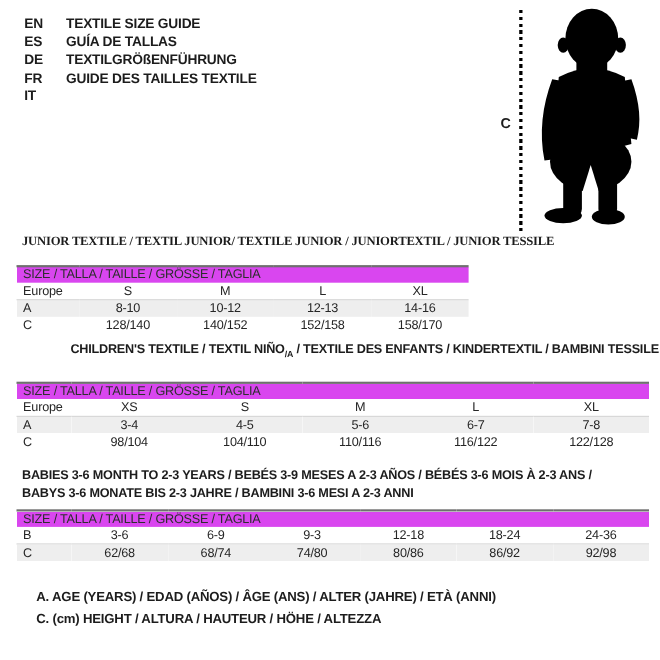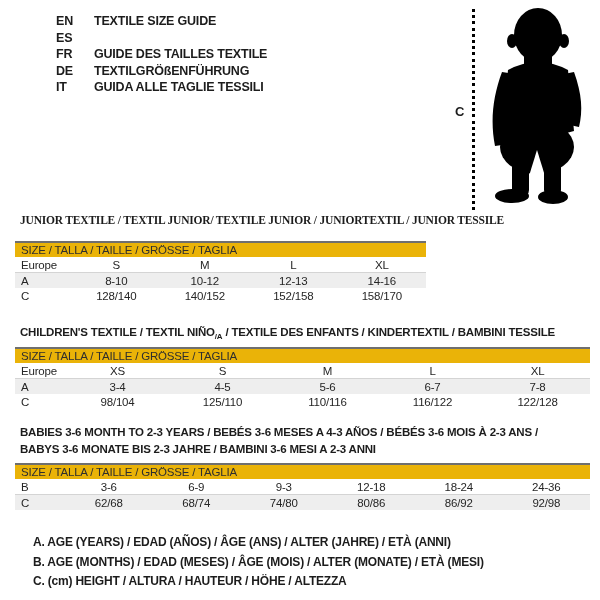--- a/index.html
+++ b/index.html
@@ -17,21 +17,21 @@
   .lang-block {
     position: absolute;
     left: 22px;
     top: 13px;
     font-weight: bold;
     font-size: 12.5px;
     line-height: 16.6px;
     letter-spacing: -0.2px;
     white-space: nowrap;
   }
-  .lang-row { display: flex; margin-left: 34px; }
+  .lang-row { display: flex; }
   .lang-code { width: 38px; }
 
   
   .figure-svg { position: absolute; left: 478px; top: 6px; }
   .dotted-line {
     position: absolute;
     left: 472px;
     top: 9px;
     width: 2.5px;
     height: 203px;
@@ -49,21 +49,21 @@
   .section-title {
     position: absolute;
     left: 20px;
     font-weight: bold;
     font-size: 11.5px;
     letter-spacing: -0.2px;
     white-space: nowrap;
   }
   .section-title sub { font-size: 8px; }
   .title-junior { top: 214px; font-family: Liberation Serif, serif; }
-  .title-children { top: 326px; }
+  .title-children { top: 312px; margin-left: 44px; }
   .title-babies { top: 424px; line-height: 16.5px; }
 
   
   .size-table {
     position: absolute;
     left: 15px;
     border-collapse: collapse;
     table-layout: fixed;
     font-size: 11.5px;
     letter-spacing: -0.2px;
@@ -76,21 +76,21 @@
     padding: 0;
     height: 15px;
     text-align: center;
     font-weight: normal;
     color: #262626;
     overflow: hidden;
     white-space: nowrap;
   }
   .size-table td.rowlabel { text-align: left; padding-left: 6px; }
   .size-table tr.theadbar td {
-    background: #eab308;
+    background: #d946ef;
     border-top: 2px solid #6f6f6f;
     text-align: left;
     padding-left: 6px;
     color: #2e2e2e;
     height: 14px;
   }
   .size-table tr.first-row td { border-bottom: 1px solid #d4d4d4; }
   .size-table tr.stripe td { background: #eeeeee; }
 
   
@@ -110,32 +110,32 @@
 
 <div class="page">
 
   <div class="lang-block">
     <div class="lang-row">
       <span class="lang-code">EN</span>
       <span class="lang-title">TEXTILE SIZE GUIDE</span>
     </div>
     <div class="lang-row">
       <span class="lang-code">ES</span>
+      <span class="lang-title">GUÍA DE TALLAS</span>
+    </div>
+    <div class="lang-row">
+      <span class="lang-code">DE</span>
+      <span class="lang-title">TEXTILGRÖßENFÜHRUNG</span>
     </div>
     <div class="lang-row">
       <span class="lang-code">FR</span>
       <span class="lang-title">GUIDE DES TAILLES TEXTILE</span>
     </div>
     <div class="lang-row">
-      <span class="lang-code">DE</span>
-      <span class="lang-title">TEXTILGRÖßENFÜHRUNG</span>
-    </div>
-    <div class="lang-row">
       <span class="lang-code">IT</span>
-      <span class="lang-title">GUIDA ALLE TAGLIE TESSILI</span>
     </div>
   </div>
 
   <div class="dotted-line"></div>
   <div class="height-marker">C</div>
 
   <svg class="figure-svg" viewBox="0 0 115 200" width="115" height="200" xmlns="http://www.w3.org/2000/svg">
     <g fill="#000000">
       <ellipse cx="60" cy="29" rx="24" ry="27"></ellipse>
       <ellipse cx="34" cy="35" rx="5" ry="7"></ellipse>
@@ -217,30 +217,30 @@
       <td class="rowlabel">A</td>
       <td>3-4</td>
       <td>4-5</td>
       <td>5-6</td>
       <td>6-7</td>
       <td>7-8</td>
     </tr>
     <tr>
       <td class="rowlabel">C</td>
       <td>98/104</td>
-      <td>125/110</td>
+      <td>104/110</td>
       <td>110/116</td>
       <td>116/122</td>
       <td>122/128</td>
     </tr>
   </tbody>
     </table>
 
   <div class="section-title title-babies">
-    <div>BABIES 3-6 MONTH TO 2-3 YEARS / BEBÉS 3-6 MESES A 4-3 AÑOS / BÉBÉS 3-6 MOIS À 2-3 ANS /</div>
+    <div>BABIES 3-6 MONTH TO 2-3 YEARS / BEBÉS 3-9 MESES A 2-3 AÑOS / BÉBÉS 3-6 MOIS À 2-3 ANS /</div>
     <div>BABYS 3-6 MONATE BIS 2-3 JAHRE / BAMBINI 3-6 MESI A 2-3 ANNI</div>
   </div>
   <table class="size-table table-babies">
     <colgroup>
       <col style="width:50px">
         <col style="width:87.5px">
         <col style="width:87.5px">
         <col style="width:87.5px">
         <col style="width:87.5px">
         <col style="width:87.5px">
@@ -266,17 +266,16 @@
       <td>74/80</td>
       <td>80/86</td>
       <td>86/92</td>
       <td>92/98</td>
     </tr>
   </tbody>
     </table>
 
   <div class="footnotes">
     <div>A. AGE (YEARS) / EDAD (AÑOS) / ÂGE (ANS) / ALTER (JAHRE) / ETÀ (ANNI)</div>
-    <div>B. AGE (MONTHS) / EDAD (MESES) / ÂGE (MOIS) / ALTER (MONATE) / ETÀ (MESI)</div>
     <div>C. (cm) HEIGHT / ALTURA / HAUTEUR / HÖHE / ALTEZZA</div>
   </div>
 
 </div>
 
 </body></html>

